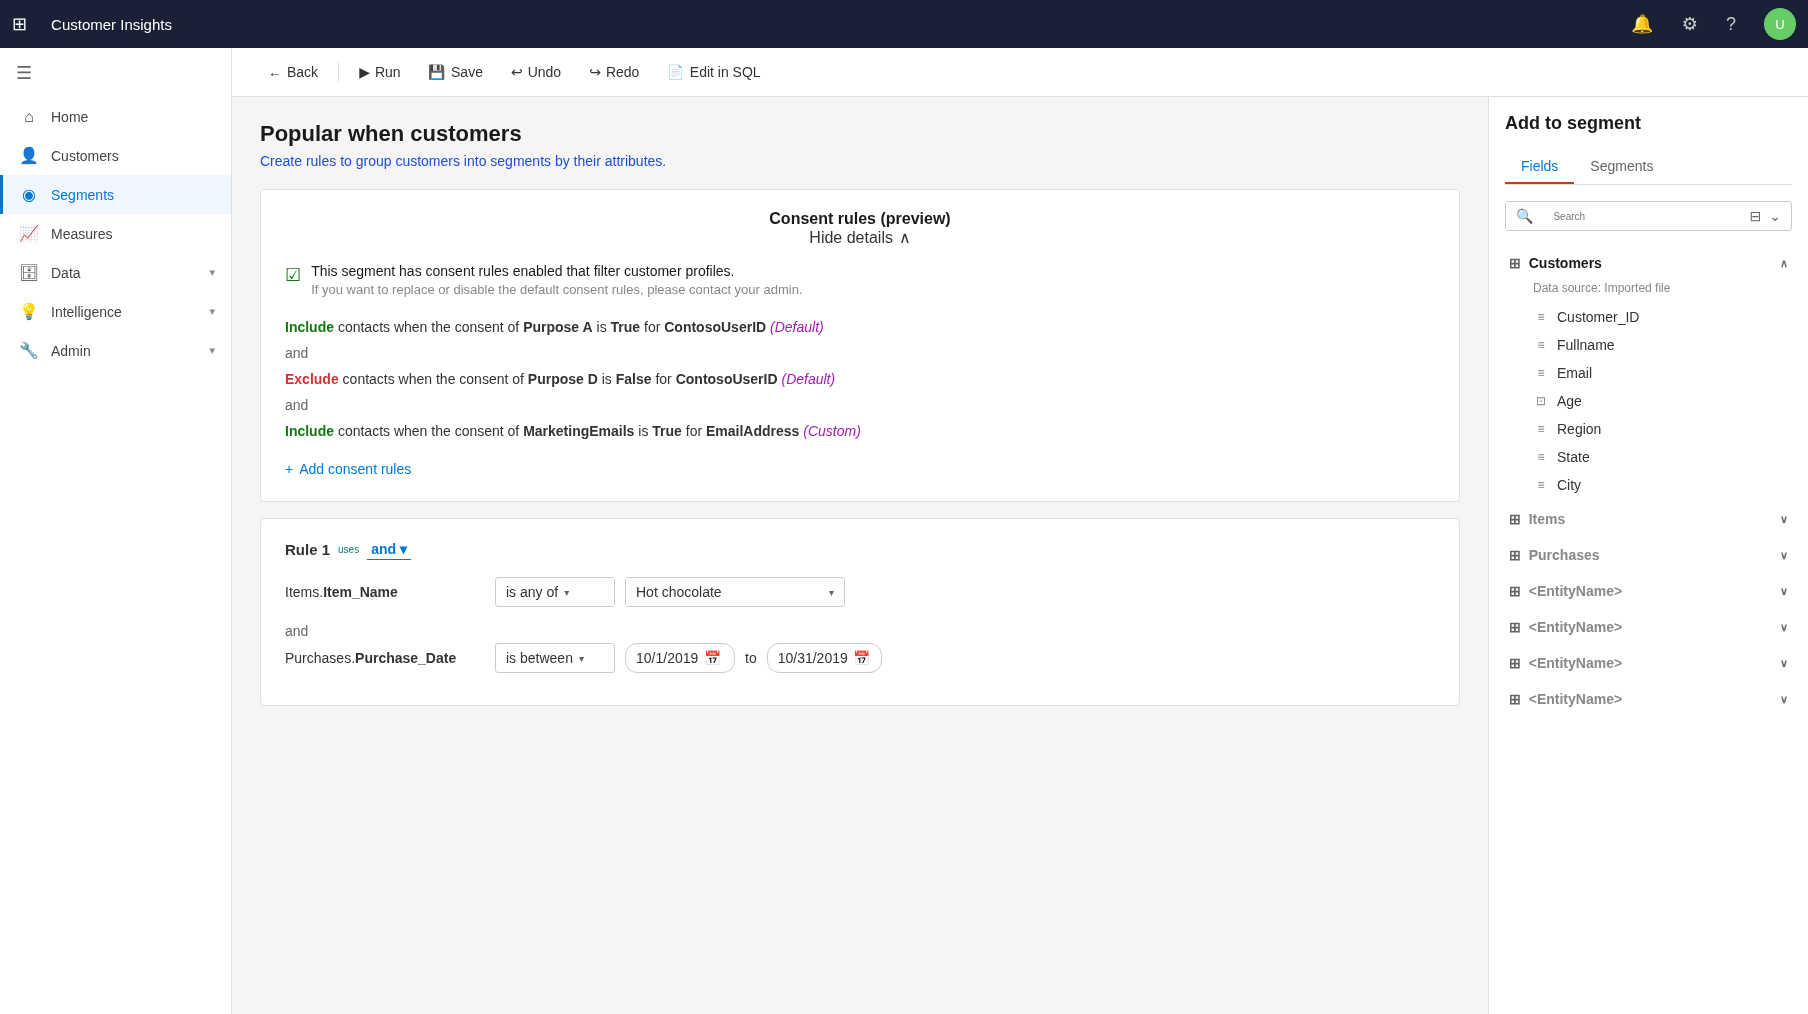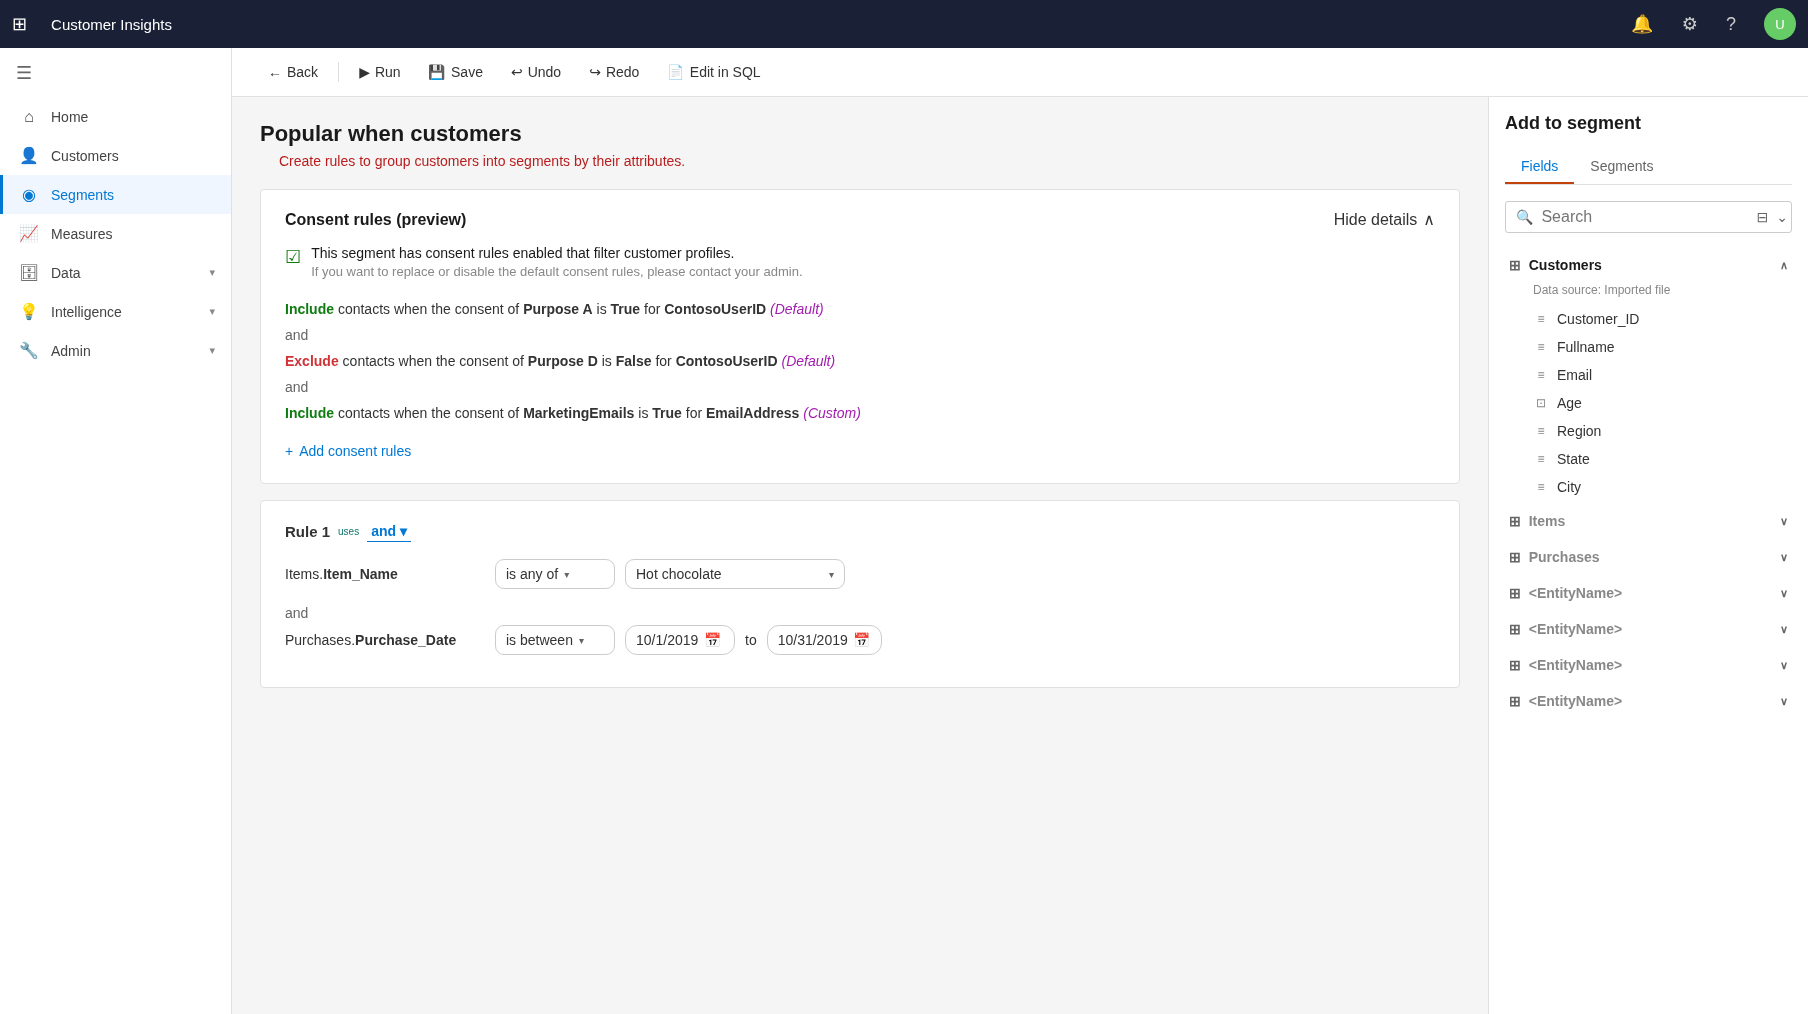--- a/index.html
+++ b/index.html
@@ -51,27 +51,27 @@
     .toolbar-sep { width: 1px; height: 20px; background: #ddd; margin: 0 4px; }
 
     
     .content-area {
       flex: 1; display: flex; overflow: hidden;
     }
     .main-panel {
       flex: 1; overflow-y: auto; padding: 24px 28px; background: #f5f5f5;
     }
     .page-title { font-size: 22px; font-weight: 600; color: #1a1a1a; margin-bottom: 6px; }
-    .page-subtitle { font-size: 14px; color: #b91c1c; margin-bottom: 20px; margin-left: 19px; }
+    .page-subtitle { font-size: 14px; color: #1d4ed8; margin-bottom: 20px; }
 
     
     .card {
       background: #fff; border: 1px solid #e0e0e0; border-radius: 4px; padding: 20px 24px; margin-bottom: 16px;
     }
-    .card-header { display: flex; align-items: center; justify-content: space-between; margin-bottom: 16px; }
+    .card-header { display: flex; align-items: center; justify-content: space-between; margin-bottom: 16px; flex-direction: column; }
     .card-title { font-size: 16px; font-weight: 600; color: #1a1a1a; }
     .hide-details-btn { display: flex; align-items: center; gap: 6px; cursor: pointer; color: #333; font-size: 16px; border: none; background: transparent; }
 
     .consent-notice {
       display: flex; align-items: flex-start; gap: 10px; margin-bottom: 16px;
     }
     .consent-check-icon { color: #107c10; font-size: 18px; margin-top: 1px; }
     .consent-notice-text-main { font-size: 14px; color: #1a1a1a; margin-bottom: 3px; }
     .consent-notice-text-sub { font-size: 13px; color: #888; }
 
@@ -91,21 +91,21 @@
     .rule-header { display: flex; align-items: center; gap: 8px; margin-bottom: 17px; font-size: 15px; font-weight: 600; }
     .rule-uses-label { font-weight: 400; color: #0f766e; font-size: 10px; }
     .rule-and-dropdown { display: flex; align-items: center; gap: 4px; border-bottom: 1px solid #0078d4; color: #0078d4; cursor: pointer; padding: 2px 4px; font-size: 14px; }
 
     .rule-row { display: flex; align-items: center; gap: 10px; margin-bottom: 12px; flex-wrap: wrap; }
     .rule-field-label { font-size: 14px; color: #333; min-width: 200px; }
     .rule-field-label .entity { font-weight: 400; }
     .rule-field-label .field { font-weight: 600; }
 
     .rule-dropdown {
-      display: flex; align-items: center; gap: 6px; border: 1px solid #ccc; border-radius: 9px;
+      display: flex; align-items: center; gap: 6px; border: 1px solid #ccc; border-radius: 3px;
       padding: 6px 10px; background: #fff; cursor: pointer; min-width: 120px; font-size: 14px;
     }
     .rule-dropdown-wide { min-width: 220px; justify-content: space-between; }
     .rule-dropdown-arrow { color: #666; font-size: 10px; }
 
     .rule-and-text { font-size: 14px; color: #666; padding: 4px 0; }
 
     .date-input {
       display: flex; align-items: center; gap: 6px; border: 1px solid #ccc; border-radius: 12px;
       padding: 6px 10px; background: #fff; cursor: pointer; font-size: 14px; min-width: 110px;
@@ -123,21 +123,21 @@
     .right-tab {
       padding: 8px 16px; cursor: pointer; font-size: 14px; color: #666; border-bottom: 2px solid transparent;
     }
     .right-tab.active { color: #0078d4; border-bottom: 2px solid #c2410c; font-weight: 500; }
 
     .search-bar {
       display: flex; align-items: center; border: 1px solid #ccc; border-radius: 3px;
       padding: 6px 10px; gap: 8px; margin-bottom: 16px;
     }
     .search-icon { color: #666; font-size: 14px; }
-    .search-input { flex: 1; border: none; outline: none; font-size: 16px; }
+    .search-input { flex: 1; border: none; outline: none; font-size: 10px; margin-left: 12px; }
     .filter-icon { color: #666; font-size: 14px; cursor: pointer; }
 
     .entity-group { margin-bottom: 4px; }
     .entity-header {
       display: flex; align-items: center; gap: 8px; padding: 8px 4px; cursor: pointer;
       font-size: 14px; font-weight: 600; color: #1a1a1a;
     }
     .entity-icon { color: #666; font-size: 14px; }
     .entity-expand { font-size: 11px; color: #666; margin-left: auto; }
     .entity-fields { padding-left: 24px; }

